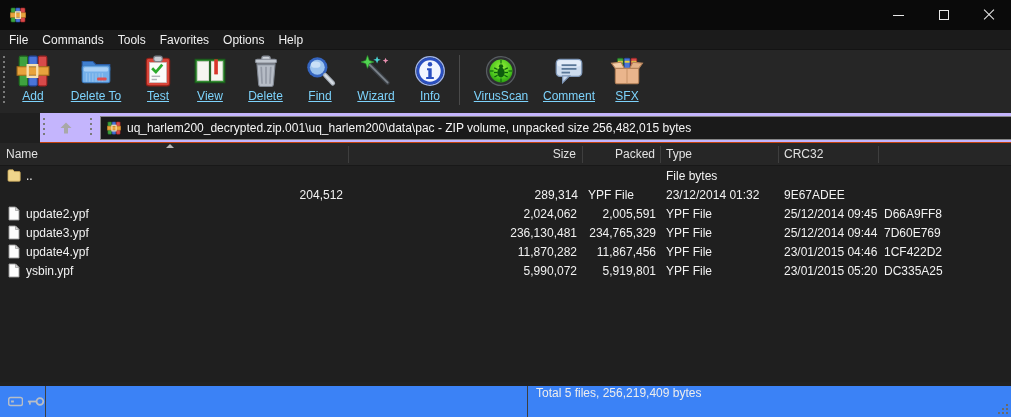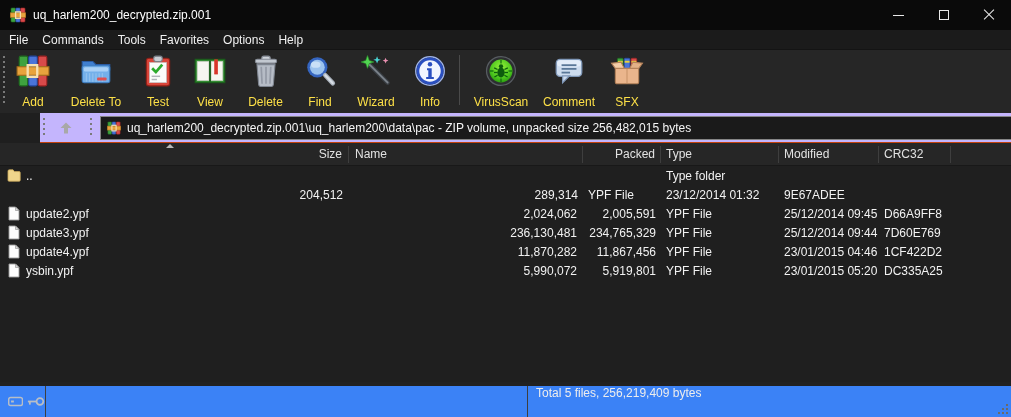--- a/index.html
+++ b/index.html
@@ -22,21 +22,21 @@
 
   
   .menubar { height:20px; background:#1b1b1b; display:flex; align-items:center; padding-left:2px; flex:0 0 auto; border-bottom:1px solid #141414; }
   .menu-item { padding:2px 7px; color:#f0f0f0; white-space:nowrap; }
 
   
   .toolbar { height:63px; background:#262626; display:flex; align-items:flex-start; flex:0 0 auto; position:relative; }
   .gripper { width:2px; margin:6px 2px 0 3px; height:50px; background-image:repeating-linear-gradient(to bottom,#7a7a7a 0 2px,transparent 2px 5px); flex:0 0 auto; }
   .tb-btn { display:flex; flex-direction:column; align-items:center; padding-top:4px; height:60px; flex:0 0 auto; }
   .tb-btn svg { width:34px; height:34px; display:block; }
-  .tb-label { margin-top:7px; color:#fde047; white-space:nowrap; }
+  .tb-label { margin-top:1px; color:#7dd3fc; white-space:nowrap;text-decoration:underline; }
   .tb-sep { width:1px; height:50px; background:#4a4a4a; margin:5px 5px 0 5px; flex:0 0 auto; }
 
   
   .addressrow { height:30px; background:#c4b5fd; display:flex; align-items:center; flex:0 0 auto; border-bottom:1px solid #c2410c;margin-left:40px; }
   .gripper-sm { width:2px; height:20px; margin-left:3px; background-image:repeating-linear-gradient(to bottom,#7a7a7a 0 2px,transparent 2px 5px); flex:0 0 auto; }
   .up-btn { width:34px; height:24px; margin-left:4px; display:flex; align-items:center; justify-content:center; flex:0 0 auto; }
   .addr-field { margin-left:8px; height:24px; width:932px; background:#1a1a1a; border:1px solid #858585; display:flex; align-items:center; padding:0 6px; flex:0 0 auto; }
   .addr-field svg { width:14px; height:14px; flex:0 0 auto; }
   .addr-text { margin-left:6px; color:#f5f5f5; white-space:nowrap; overflow:hidden; }
   .addr-drop { width:20px; height:24px; display:flex; align-items:center; justify-content:center; flex:0 0 auto; }
@@ -89,21 +89,20 @@
     </g>
   </defs>
 </svg>
 
 <div class="window">
 
   <div class="titlebar">
     <svg class="app-icon" viewBox="0 0 16 16">
         <use href="#winrar-books"></use>
       </svg>
-    <span class="title-text">uq_harlem200_decrypted.zip.001</span>
     <div class="win-controls">
       <div class="win-btn">
           <span class="glyph-min"></span>
         </div>
       <div class="win-btn">
           <span class="glyph-max"></span>
         </div>
       <div class="win-btn">
           <span class="glyph-close"></span>
         </div>
@@ -305,45 +304,44 @@
       <span class="addr-text">uq_harlem200_decrypted.zip.001\uq_harlem200\data\pac - ZIP volume, unpacked size 256,482,015 bytes</span>
     </div>
     <div class="addr-drop">
       <svg width="12" height="8" viewBox="0 0 12 8">
         <path d="M1.5 1.5 l4.5 4.5 l4.5 -4.5" fill="none" stroke="#8a8a8a" stroke-width="1.4"></path>
       </svg>
     </div>
   </div>
 
   <div class="listheader grid">
+    <div class="hcell h-name">Name</div>
     <div class="hcell h-size">Size</div>
-    <div class="hcell h-name">Name</div>
     <div class="hcell h-packed">Packed</div>
     <div class="hcell h-type">Type</div>
-    <div class="hcell h-modified">Modified</div>
     <div class="hcell h-crc">CRC32</div>
     <div class="hcell h-fill"></div>
     <div class="sort-caret"></div>
   </div>
 
   <div class="filelist">
 
       <div class="frow grid">
         <div class="fcell c-name">
           <span class="row-icon">
             <svg viewBox="0 0 14 15">
               <path d="M1 3.2 q0 -1.4 1.4 -1.4 h3.6 l1.4 1.8 h4.8 q1 0 1 1 v7.6 q0 1 -1 1 h-10.2 q-1 0 -1 -1 z" fill="#efd58b" stroke="#c9a85a" stroke-width="0.8"></path>
             </svg>
           </span>
 
           <span class="fname">..</span>
         </div>
         <div class="fcell c-size"></div>
         <div class="fcell c-packed"></div>
-        <div class="fcell c-type">Type folder</div>
+        <div class="fcell c-type">File bytes</div>
         <div class="fcell c-modified"></div>
         <div class="fcell c-crc"></div>
         <div class="fcell"></div>
       </div>
 
       <div class="frow grid">
         <div class="fcell c-size">204,512</div>
         <div class="fcell c-packed">289,314</div>
         <div class="fcell c-type">YPF File</div>
         <div class="fcell c-modified">23/12/2014 01:32</div>

